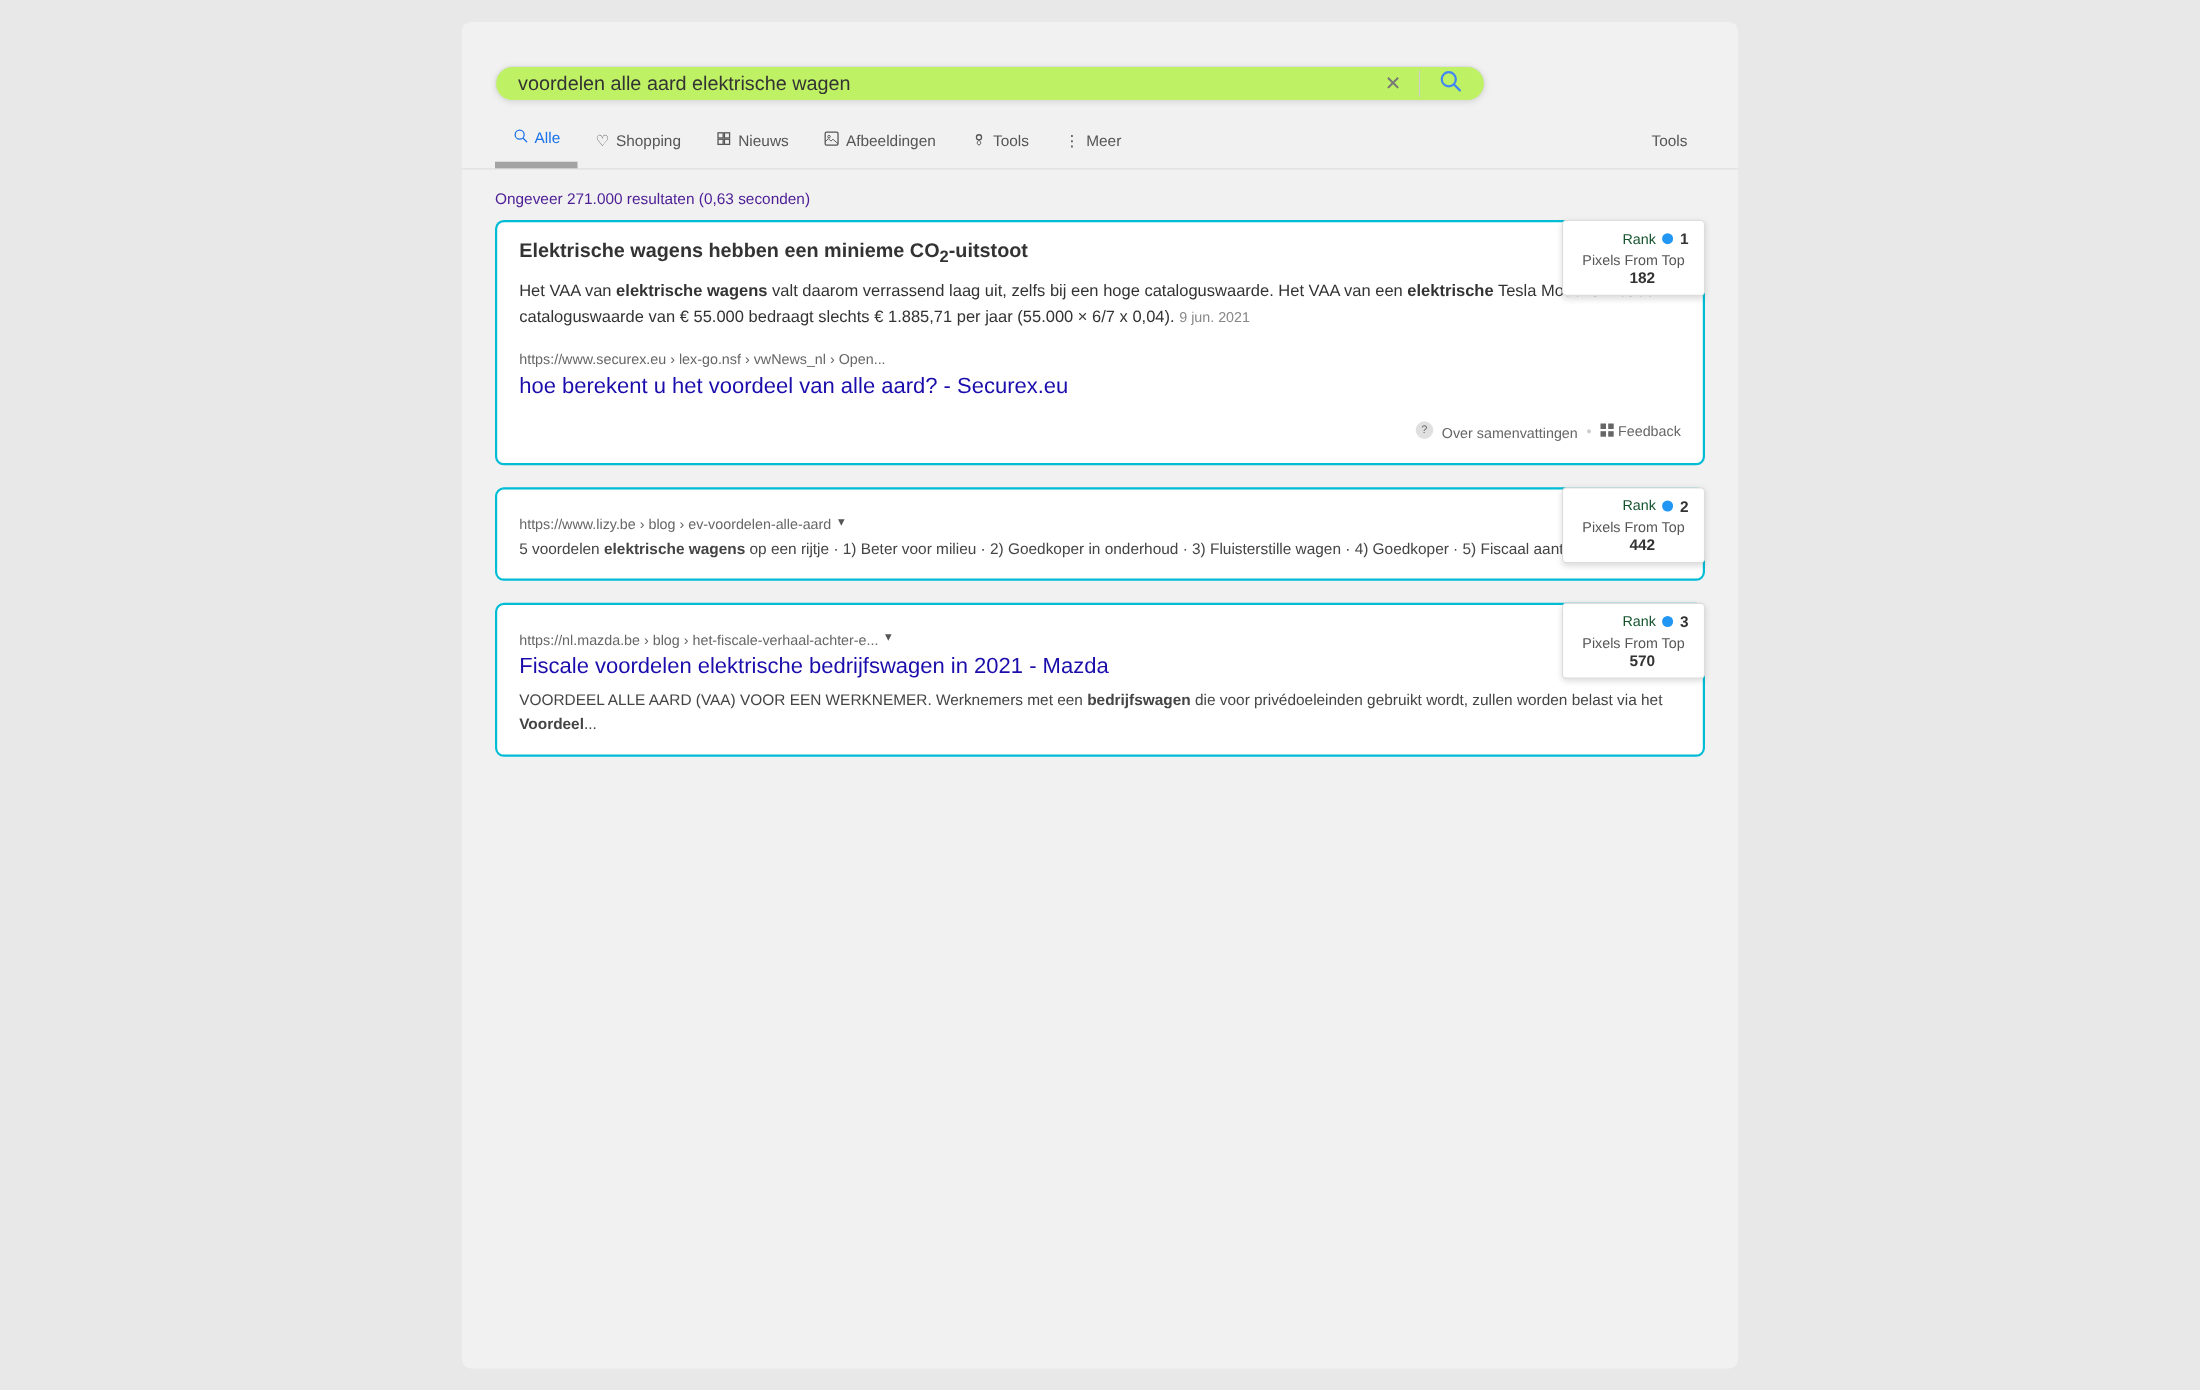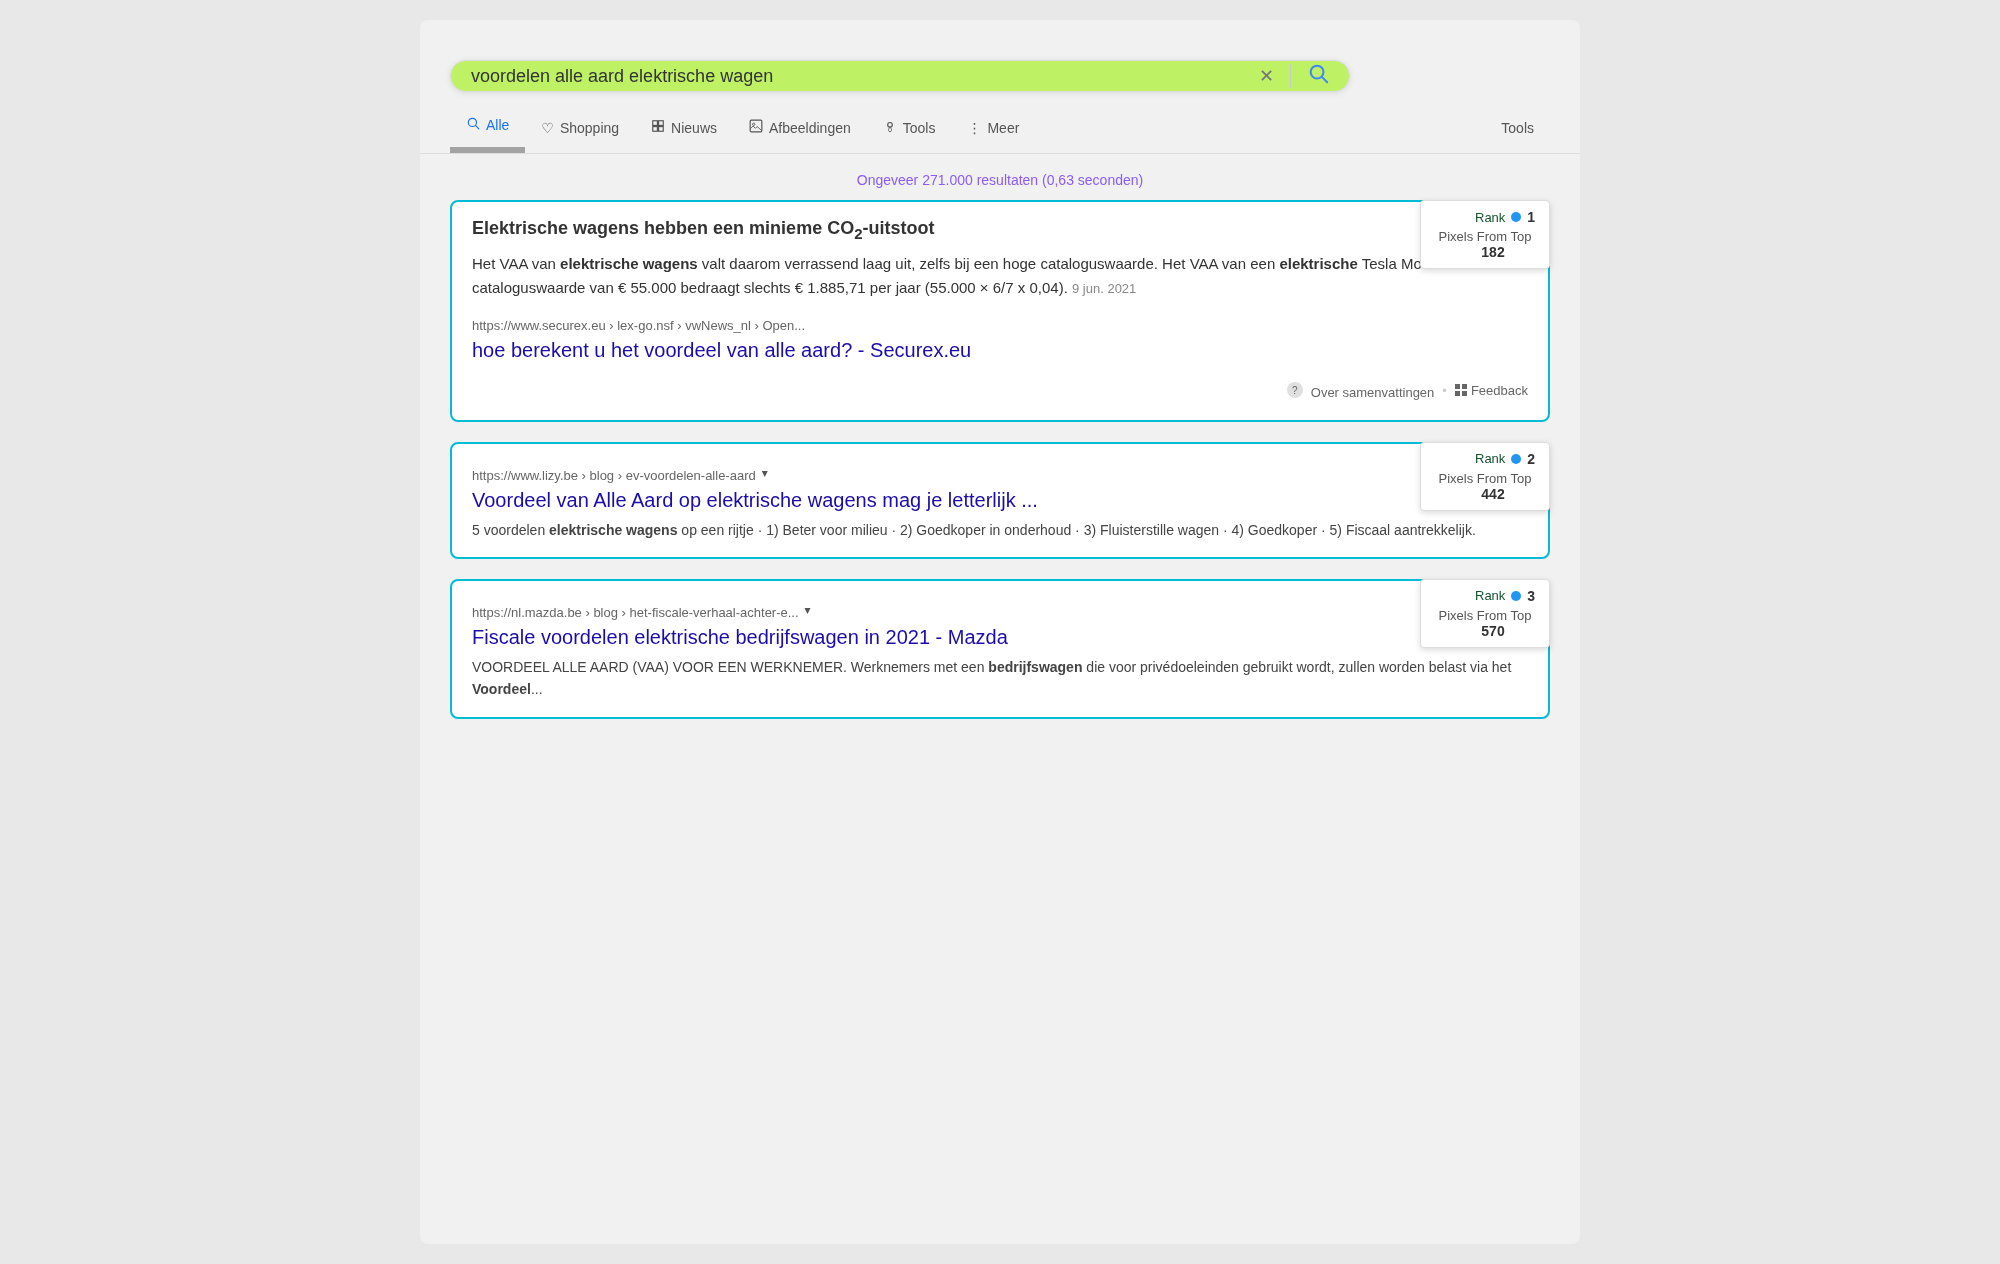--- a/index.html
+++ b/index.html
@@ -93,22 +93,21 @@
       margin-left: auto;
       font-size: 14px;
       color: #555;
       cursor: pointer;
       padding: 14px 16px;
     }
     
     .results-count {
       padding: 6px 30px 12px 30px;
       font-size: 14px;
-      color: #8b5cf6;
-      text-align: center;
+      color: #4c1d95;
     }
     
     .results-container {
       padding: 0 30px;
       display: flex;
       flex-direction: column;
       gap: 20px;
     }
     .result-wrapper {
       position: relative;
@@ -414,21 +413,20 @@
             <span class="pixels-label">Pixels From Top</span>
             <span class="pixels-value">442</span>
           </div>
         </div>
 
         <div class="url-row">
           <span class="result-url">https://www.lizy.be › blog › ev-voordelen-alle-aard</span>
           <span class="url-dropdown">▾</span>
         </div>
 
-        <div class="result-title">Voordeel van Alle Aard op elektrische wagens mag je letterlijk ...</div>
 
         <div class="result-description">
           5 voordelen <strong>elektrische wagens</strong> op een rijtje · 1) Beter voor milieu · 2) Goedkoper in onderhoud · 3) Fluisterstille wagen · 4) Goedkoper · 5) Fiscaal aantrekkelijk.
         </div>
       </div>
     </div>
 
     <div class="result-wrapper">
       <div class="result-card">
         <div class="rank-badge">

